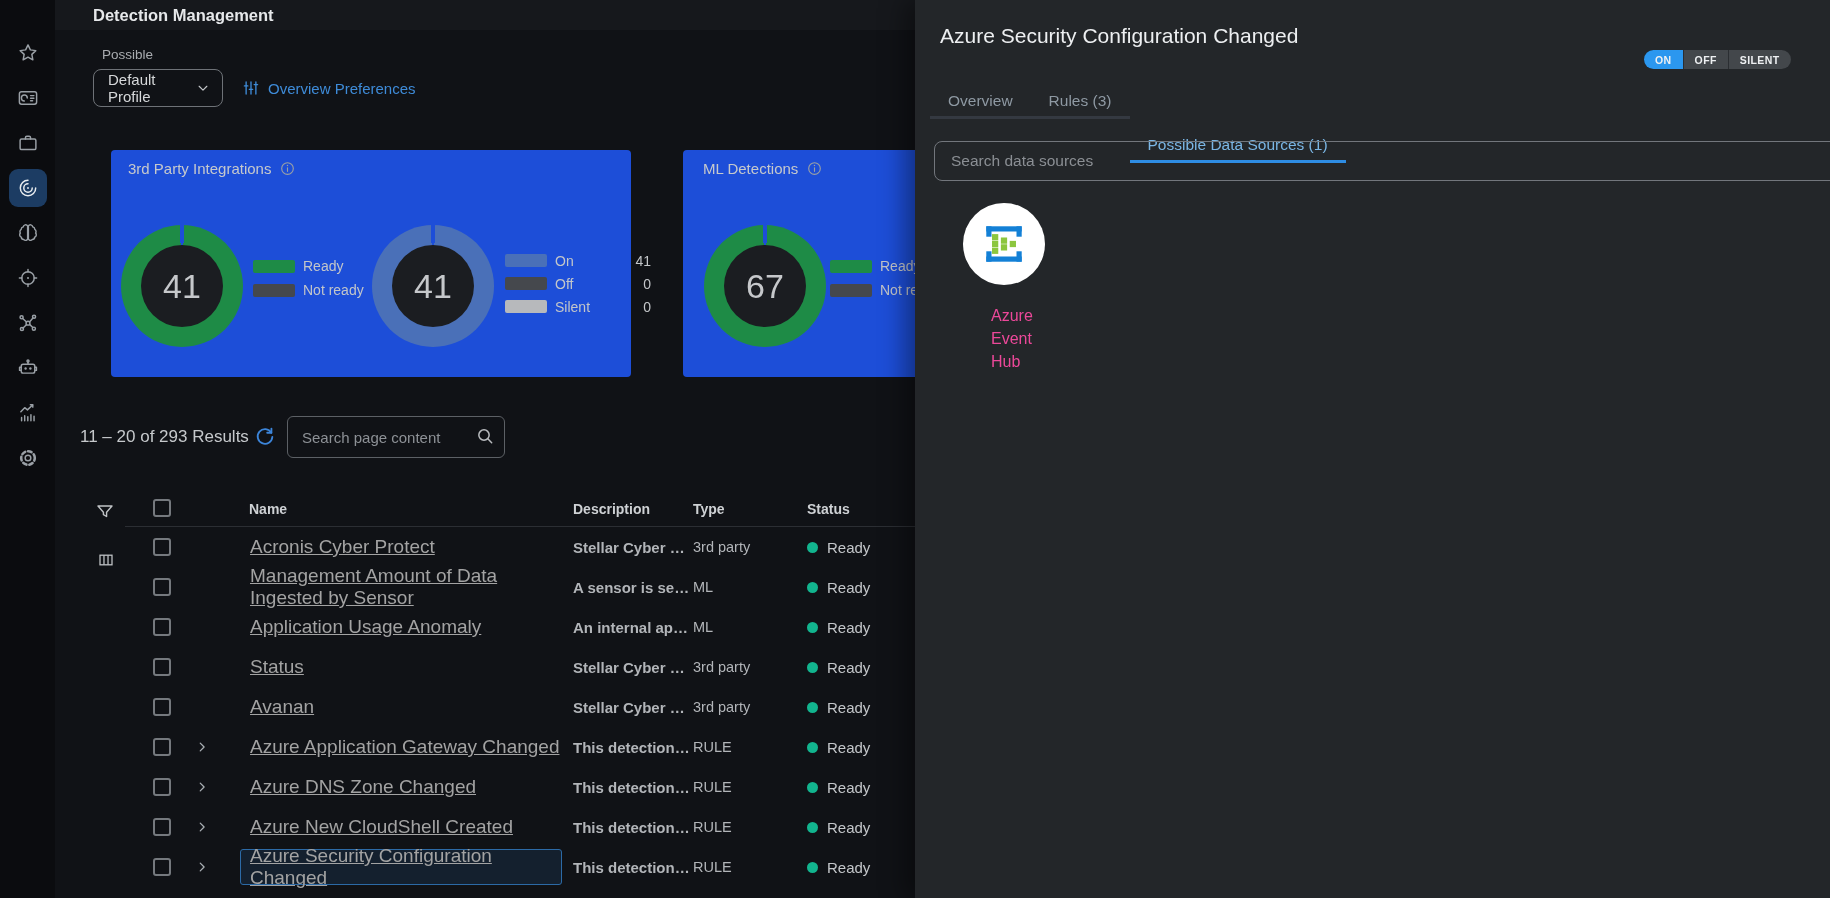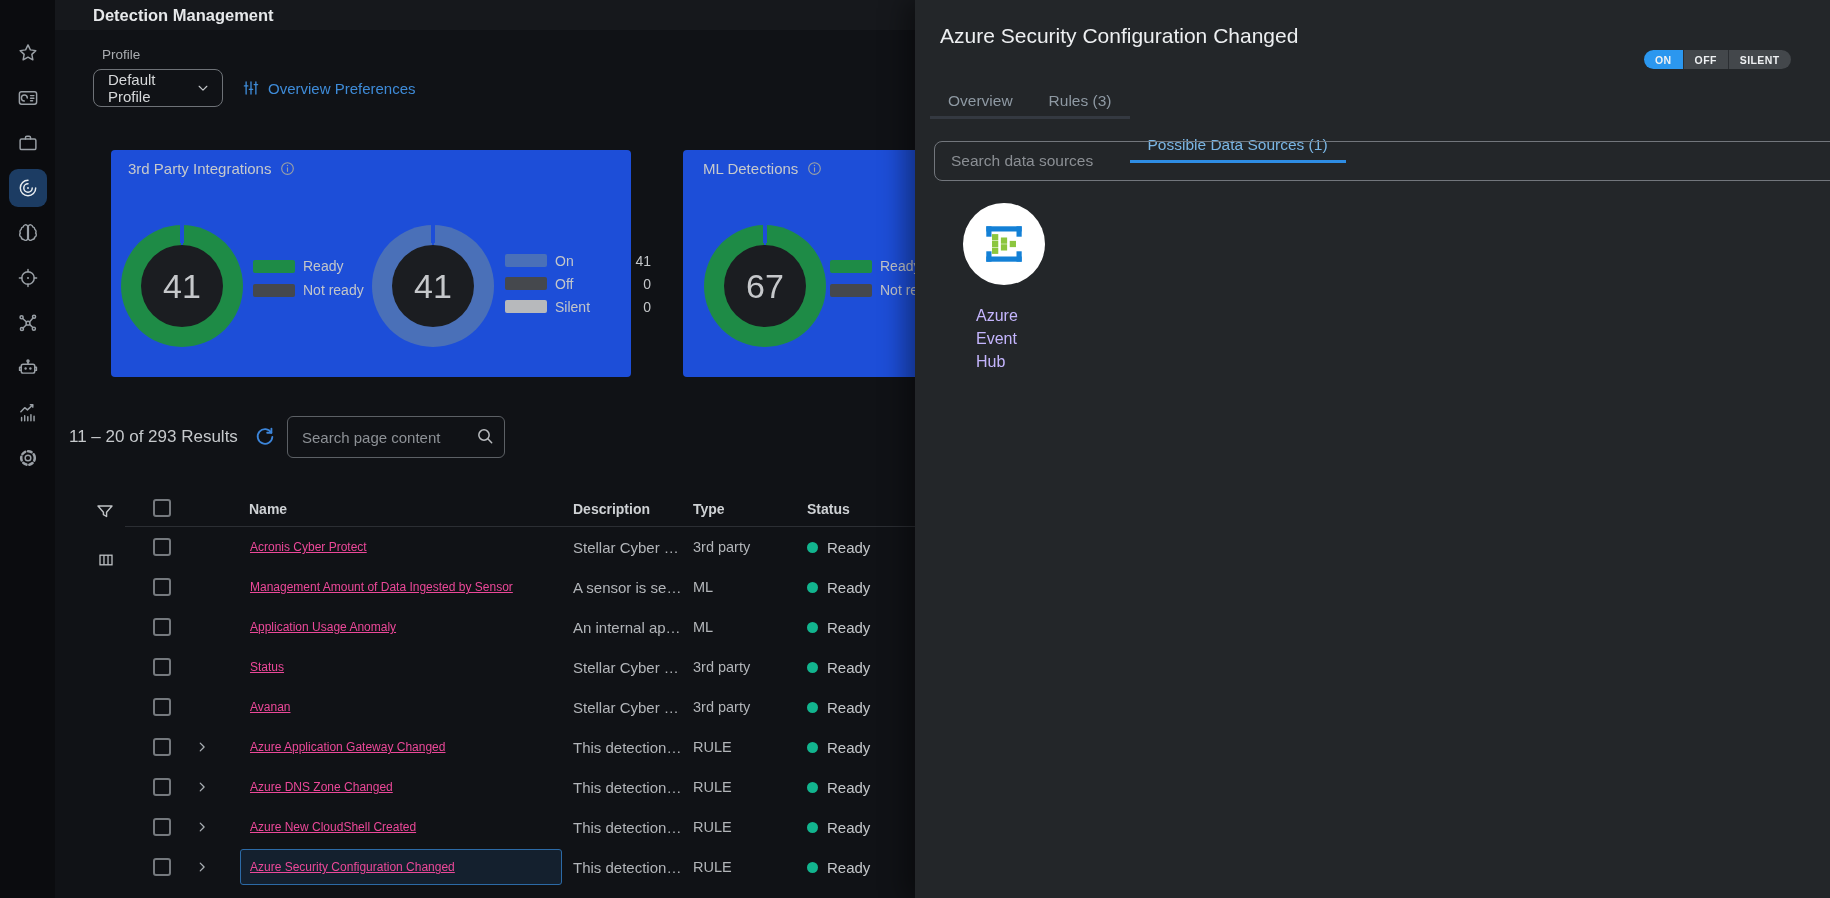--- a/index.html
+++ b/index.html
@@ -44,21 +44,21 @@
   .donut .hole { position:absolute; left:20px; top:20px; width:82px; height:82px; border-radius:50%; background:#1b1d21; }
   .donut .dval { position:absolute; inset:0; display:flex; align-items:center; justify-content:center;
     font-size:34px; color:#c6c8cb; }
   .legend { position:absolute; }
   .leg-row { display:flex; align-items:center; }
   .leg-row .sw { width:42px; height:13px; border-radius:2px; flex:0 0 auto; }
   .leg-row .lab { margin-left:8px; width:66px; font-size:14px; color:#c3c6c9; }
   .leg-row .val { width:30px; text-align:right; font-size:14px; color:#c3c6c9; }
 
   
-  .results-text { position:absolute; left:14px; top:415px; height:44px; line-height:44px; font-size:17px; color:#c6c9cc; }
+  .results-text { position:absolute; left:25px; top:415px; height:44px; line-height:44px; font-size:17px; color:#c6c9cc; }
   .refresh { position:absolute; left:199px; top:426px; width:22px; height:22px; color:#3c85da; cursor:pointer; }
   .refresh svg { width:22px; height:22px; }
   .page-search { position:absolute; left:232px; top:416px; width:218px; height:42px; }
   .page-search input { width:100%; height:100%; background:transparent; border:1px solid #5c6065; border-radius:6px;
     color:#d6d8da; font-size:15px; padding:0 38px 0 14px; outline:none; font-family:"Liberation Sans",sans-serif; }
   .page-search input::placeholder { color:#8d9196; }
   .page-search .mag { position:absolute; right:10px; top:10px; width:20px; height:20px; color:#b9bcbf; }
 
   
   .funnel { position:absolute; left:40px; top:502px; width:20px; height:20px; color:#c0c3c6; cursor:pointer; }
@@ -68,23 +68,23 @@
     font-size:14px; font-weight:bold; color:#ced1d4; }
   .cbox { width:18px; height:18px; border:2px solid #75797e; border-radius:3px; cursor:pointer; }
   .t-head .cbox { position:absolute; left:28px; top:9px; }
   .t-body { position:absolute; left:0; right:0; top:527px; }
   .t-row { position:relative; height:40px; }
   .t-row .cbox { position:absolute; left:98px; top:11px; }
   .t-row .chev { position:absolute; left:140px; top:13px; width:14px; height:14px; color:#aab0b5; cursor:pointer; }
   .name-wrap { position:absolute; left:185px; top:2px; width:322px; height:36px; display:flex; align-items:center;
     padding-left:9px; border:1.5px solid transparent; border-radius:3px; }
   .name-wrap.sel { border-color:#2c6aa6; background:#14202e; }
-  .rlink { font-size:12px; color:#ec4899; text-decoration:underline; cursor:pointer; }
+  .rlink { font-size:19px; color:#a3a3a3; text-decoration:underline; cursor:pointer; }
   .cell { position:absolute; top:0; height:40px; display:flex; align-items:center; font-size:15px; color:#b2b5b9; }
-  .cell.desc { left:518px; }
+  .cell.desc { left:518px;font-weight:bold; }
   .cell.type { left:638px; font-size:14.5px; }
   .cell.status { left:752px; gap:9px; color:#c4c7ca; }
   .dot { width:11px; height:11px; border-radius:50%; background:#12b48e; }
 
   
   .panel { position:absolute; left:915px; top:0; width:915px; height:898px; background:#232629; z-index:10;
     box-shadow:-10px 0 24px rgba(0,0,0,.4); }
   .panel-title { position:absolute; left:25px; top:24px; font-size:21px; font-weight:500; color:#edeff1; }
   .toggle { position:absolute; left:729px; top:50px; height:19px; display:flex; }
   .seg { height:19px; display:flex; align-items:center; justify-content:center; padding:0 11px;
@@ -96,21 +96,21 @@
   .tabs { position:absolute; left:15px; top:86px; display:flex; }
   .tab { padding:0 18px; height:33px; display:flex; align-items:center; font-size:15.5px; color:#8e99a3;
     border-bottom:3px solid #343941; cursor:pointer; }
   .tab.active { color:#7ab6e5; border-bottom-color:#2e8de4;margin-top:44px; }
   .panel-search { position:absolute; left:19px; top:141px; width:945px; height:40px; }
   .panel-search input { width:100%; height:100%; background:transparent; border:1px solid #72767c; border-radius:8px;
     color:#d6d8da; font-size:15.5px; padding:0 16px; outline:none; font-family:"Liberation Sans",sans-serif; }
   .panel-search input::placeholder { color:#8b8f94; }
   .src-item { position:absolute; left:48px; top:203px; width:96px; cursor:pointer; }
   .src-circle { width:82px; height:82px; border-radius:50%; background:#ffffff; display:flex; align-items:center; justify-content:center; }
-  .src-label { margin:19px 0 0 13px; width:64px; font-size:16px; line-height:23px; color:#c4b5fd; }
+  .src-label { margin:19px 0 0 28px; width:64px; font-size:16px; line-height:23px; color:#ec4899; }
 </style>
 </head>
 <body>
 
 <div class="sidebar" id="sidebar">
     <div class="side-item">
       <svg viewBox="0 0 24 24" fill="none" stroke="currentColor" stroke-width="1.6" stroke-linecap="round" stroke-linejoin="round">
         <path d="M12 3.2l2.6 5.4 5.9.8-4.3 4.1 1.1 5.9-5.3-2.9-5.3 2.9 1.1-5.9-4.3-4.1 5.9-.8z"></path>
       </svg>
     </div>
@@ -184,21 +184,21 @@
 <div class="ai-btn">
   <svg viewBox="0 0 24 24">
     <path d="M12 4.5l1.9 4.6 4.6 1.9-4.6 1.9L12 17.5l-1.9-4.6-4.6-1.9 4.6-1.9z" fill="#ffffff"></path>
   </svg>
 </div>
 
 <div class="content">
   <div class="topband"></div>
   <div class="page-title">Detection Management</div>
 
-  <div class="profile-label">Profile</div>
+  <div class="profile-label">Possible</div>
   <div class="dropdown">
     <span class="dd-val">Default Profile</span>
     <svg viewBox="0 0 24 24" fill="none" stroke="currentColor" stroke-width="2" stroke-linecap="round" stroke-linejoin="round">
         <path d="M5.4 9l6.6 6.6L18.6 9"></path>
       </svg>
   </div>
   <div class="pref-link">
     <svg viewBox="0 0 24 24" fill="none" stroke="currentColor" stroke-width="1.8" stroke-linecap="round">
       <path d="M5.5 4v16M12 4v16M18.5 4v16M3.2 9.2h4.6M9.7 13.8h4.6M16.2 7.4h4.6"></path>
     </svg>

